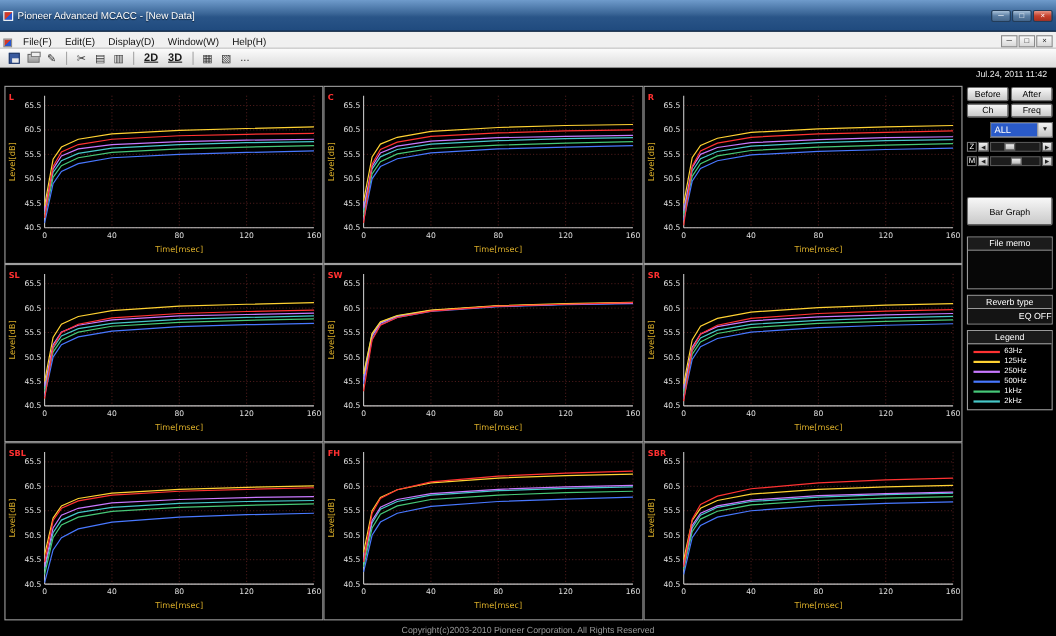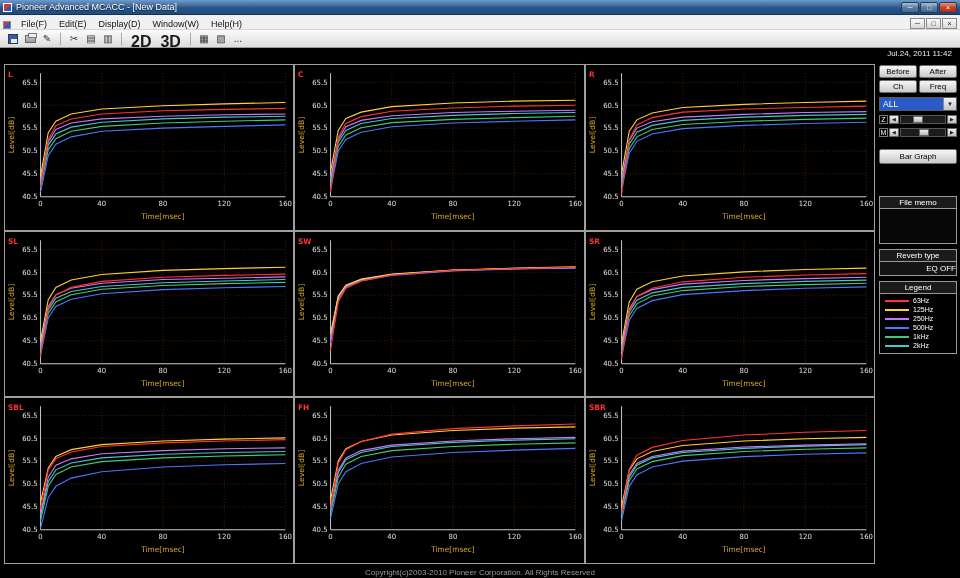--- a/index.html
+++ b/index.html
@@ -7,21 +7,21 @@
   body {
     background: #000;
     font-family: "Liberation Sans", sans-serif;
     overflow: hidden;
     position: relative;
   }
   .window { width: 960px; height: 578px; display: flex; flex-direction: column; background:#000; }
 
   
   .titlebar {
-    height: 15px; flex: none;
+    height: 29px; flex: none;
     background: linear-gradient(#6f9bcb, #3a6596 45%, #2a5588 55%, #1f4a7e);
     display: flex; align-items: center; padding: 0 3px;
     border-bottom: 1px solid #16304f;
   }
   .app-icon { width: 9px; height: 9px; flex: none;
     background: linear-gradient(135deg,#d03a2a 50%,#2a57d0 50%); border: 1px solid #fff; margin-right: 4px; }
   .title-text { color: #fff; font-size: 9px; white-space: nowrap; text-shadow: 0 1px 1px #123; }
   .win-controls { margin-left: auto; display: flex; }
   .win-btn {
     width: 18px; height: 11px; margin-left: 1px;
@@ -53,21 +53,21 @@
     border-bottom: 1px solid #9a9a9a;
     display: flex; align-items: center; padding: 0 5px; gap: 1px;
   }
   .tbtn { width: 16px; height: 14px; display: flex; align-items: center; justify-content: center;
     font-size: 10px; color: #333; }
   .ic-floppy { width: 10px; height: 10px; background: #3a5a9e; border: 1px solid #243a68; position: relative; }
   .ic-floppy:after { content:""; position:absolute; left:2px; bottom:0; width:6px; height:4px; background:#e8e8e8; }
   .ic-print { width: 11px; height: 8px; background: linear-gradient(#cfcfcf,#9a9a9a); border:1px solid #666; position: relative; }
   .ic-print:after { content:""; position:absolute; left:2px; top:-3px; width:7px; height:3px; background:#eee; border:1px solid #777; }
   .tsep { width: 1px; height: 12px; background: #a6a6a6; margin: 0 4px; }
-  .t2d { background: none; border: 1px solid transparent; font-weight: bold; font-size: 16px;
+  .t2d { background: none; border: 1px solid transparent; font-weight: bold; font-size: 10px;
     color: #1a1a1a; font-family: "Liberation Sans", sans-serif; padding: 0 3px; height: 14px; text-decoration: underline; }
 
   
   .header {
     height: 21px; flex: none; background: #000;
     display: flex; align-items: center; padding: 0 7px;
   }
   .pioneer-logo { color: #fff; font-style: italic; font-weight: bold; font-size: 15px; letter-spacing: .5px; }
   .header-right { margin-left: auto; display: flex; align-items: center; gap: 7px; }
   .app-title { color: #cfcfcf; font-size: 15px; letter-spacing: 1px; }
@@ -107,38 +107,38 @@
   
   .sidebar { flex: 1; padding: 1px 3px; display: flex; flex-direction: column; background: #000; }
   .btn-row { display: flex; gap: 2px; margin-top: 2px; }
   .btn {
     flex: 1; height: 13px;
     background: linear-gradient(#f7f7f7, #c9c9c9);
     border: 1px solid #6e6e6e; border-radius: 2px;
     font-size: 8px; color: #000; font-family: "Liberation Sans", sans-serif;
     display: flex; align-items: center; justify-content: center; white-space: nowrap; cursor: default;
   }
-  .btn.wide { margin-top: 12px; flex: none; height: 15px; }
-  .combo { height: 14px; margin-top: 4px; border: 1px solid #5a5a5a; display: flex; background: #fff; }
+  .btn.wide { margin-top: 28px; flex: none; height: 26px; }
+  .combo { height: 14px; margin-top: 4px; border: 1px solid #5a5a5a; display: flex; background: #fff; margin-left: 21px; }
   .combo-value { flex: 1; background: #2a5ac8; color: #fff; font-size: 8.5px; padding: 1px 3px; }
   .combo-arrow { width: 13px; flex: none; background: linear-gradient(#f2f2f2,#c6c6c6);
     border-left: 1px solid #888; display: flex; align-items: center; justify-content: center;
     font-size: 6px; color: #222; }
   .slider-row { display: flex; align-items: center; gap: 1px; height: 10px; margin-top: 3px; }
   .slider-label { width: 9px; height: 9px; flex: none; color: #fff; font-size: 7px; line-height: 8px;
     text-align: center; border: 1px solid #777; }
   .slider-arrow { width: 10px; height: 9px; flex: none;
     background: linear-gradient(#f0f0f0,#bdbdbd); border: 1px solid #666;
     font-size: 5px; color: #222; display: flex; align-items: center; justify-content: center; }
   .slider-track { flex: 1; height: 9px; background: #1c1c1c; border: 1px solid #555; position: relative; }
   .slider-thumb { position: absolute; top: 0; width: 10px; height: 7px;
     background: linear-gradient(#efefef,#b8b8b8); border: 1px solid #666; }
 
   .panel { border: 1px solid #9a9a9a; margin-top: 5px; background: #000; }
-  .panel.memo { margin-top: 32px; }
+  .panel.memo { margin-top: 10px; }
   .panel-title { font-size: 8px; color: #fff; text-align: center; padding: 1px 0;
     background: #1b1b1b; border-bottom: 1px solid #9a9a9a; }
   .memo-box { display: block; width: 100%; height: 34px; background: #070707; border: 0; outline: none;
     resize: none; color: #fff; font-size: 8px; font-family: "Liberation Sans", sans-serif; }
   .panel-value { font-size: 8px; color: #fff; text-align: right; padding: 2px 0; background: #141414; }
   .legend-rows { padding: 2px 0 3px; }
   .legend-row { display: flex; align-items: center; gap: 4px; height: 9px; padding: 0 5px; }
   .legend-swatch { width: 24px; height: 2px; flex: none; }
   .legend-label { color: #fff; font-size: 7px; }
 

